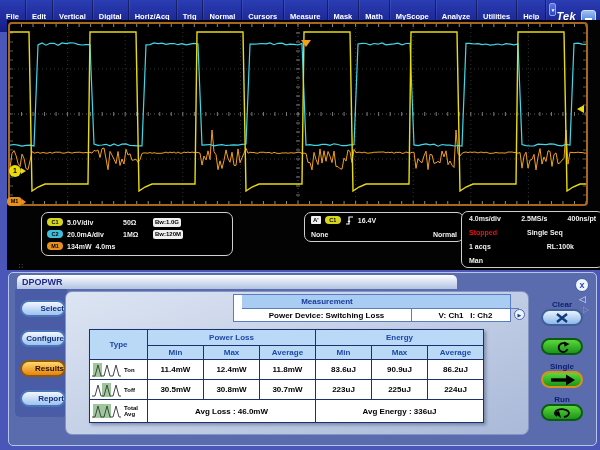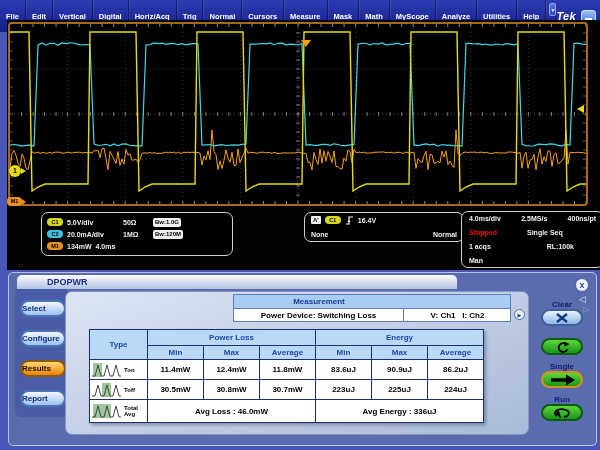--- a/index.html
+++ b/index.html
@@ -57,32 +57,32 @@
     display:flex; flex-direction:column; justify-content:space-between; }
   .h-row { display:flex; align-items:center; }
   .red { color:#ee1111; }
 
   
   .panel { position:absolute; left:8px; top:272px; width:589px; height:174px;
     background:#5b6cae; border:1px solid #b6c4ea; border-radius:5px; }
   .grip { position:absolute; left:10px; top:-9px; width:8px; height:8px; color:#9fb0dc; font-size:6px; line-height:4px; }
   .tab { position:absolute; left:8px; top:2px; width:440px; height:14px;
     background:linear-gradient(#ffffff,#b2c2e2); border-radius:5px 5px 0 0;
-    color:#1c2c90; font-size:9px; font-weight:bold; padding:2px 0 0 30px; }
+    color:#1c2c90; font-size:9px; font-weight:bold; padding:2px 0 0 5px; }
   .sidebar { position:absolute; left:6px; top:16px; width:52px; height:128px;
     background:#4a5ca6; border-radius:0 0 5px 5px; }
   .navbtn { position:absolute; left:11px; width:46px; height:17px; border-radius:9px;
     background:linear-gradient(#f2f7ff,#9cc2f0); border:2px solid #4a74b8;
-    color:#10307c; font-size:8px; font-weight:bold; text-align:left; line-height:13px; cursor:pointer; }
+    color:#10307c; font-size:8px; font-weight:bold; text-align:right; line-height:13px; cursor:pointer; }
   .navbtn.active { background:linear-gradient(#ffd870,#e8820c); border-color:#8a5a10; color:#201000; }
   .content { position:absolute; left:56px; top:18px; width:464px; height:144px;
     background:linear-gradient(160deg,#dde5f3,#a9b9d8); border:1px solid #8494c2; border-radius:7px; }
 
   
-  .meas { position:absolute; left:224px; top:21px; width:278px; border:1px solid #5a7cc0; background:#fff; }
+  .meas { position:absolute; left:224px; top:21px; width:278px; border:1px solid #5a7cc0; background:#fff;padding-left:8px; }
   .meas-row { display:grid; grid-template-columns:170px 107px; }
   .meas-h { background:#a9cdf2; color:#1a3a9c; }
   .meas-cell { font-size:8px; font-weight:bold; text-align:center; line-height:13px; height:13px;
     border-right:1px solid #5a7cc0; white-space:pre; overflow:hidden; }
   .meas-cell:last-child { border-right:none; }
   .meas-v { color:#000; border-top:1px solid #5a7cc0; }
   .playbtn { position:absolute; left:505px; top:36px; width:11px; height:11px; border-radius:50%;
     background:#eef3fa; border:1px solid #4a6aaa; color:#1a3a9c; font-size:5px;
     display:flex; align-items:center; justify-content:center; cursor:pointer; }
 

